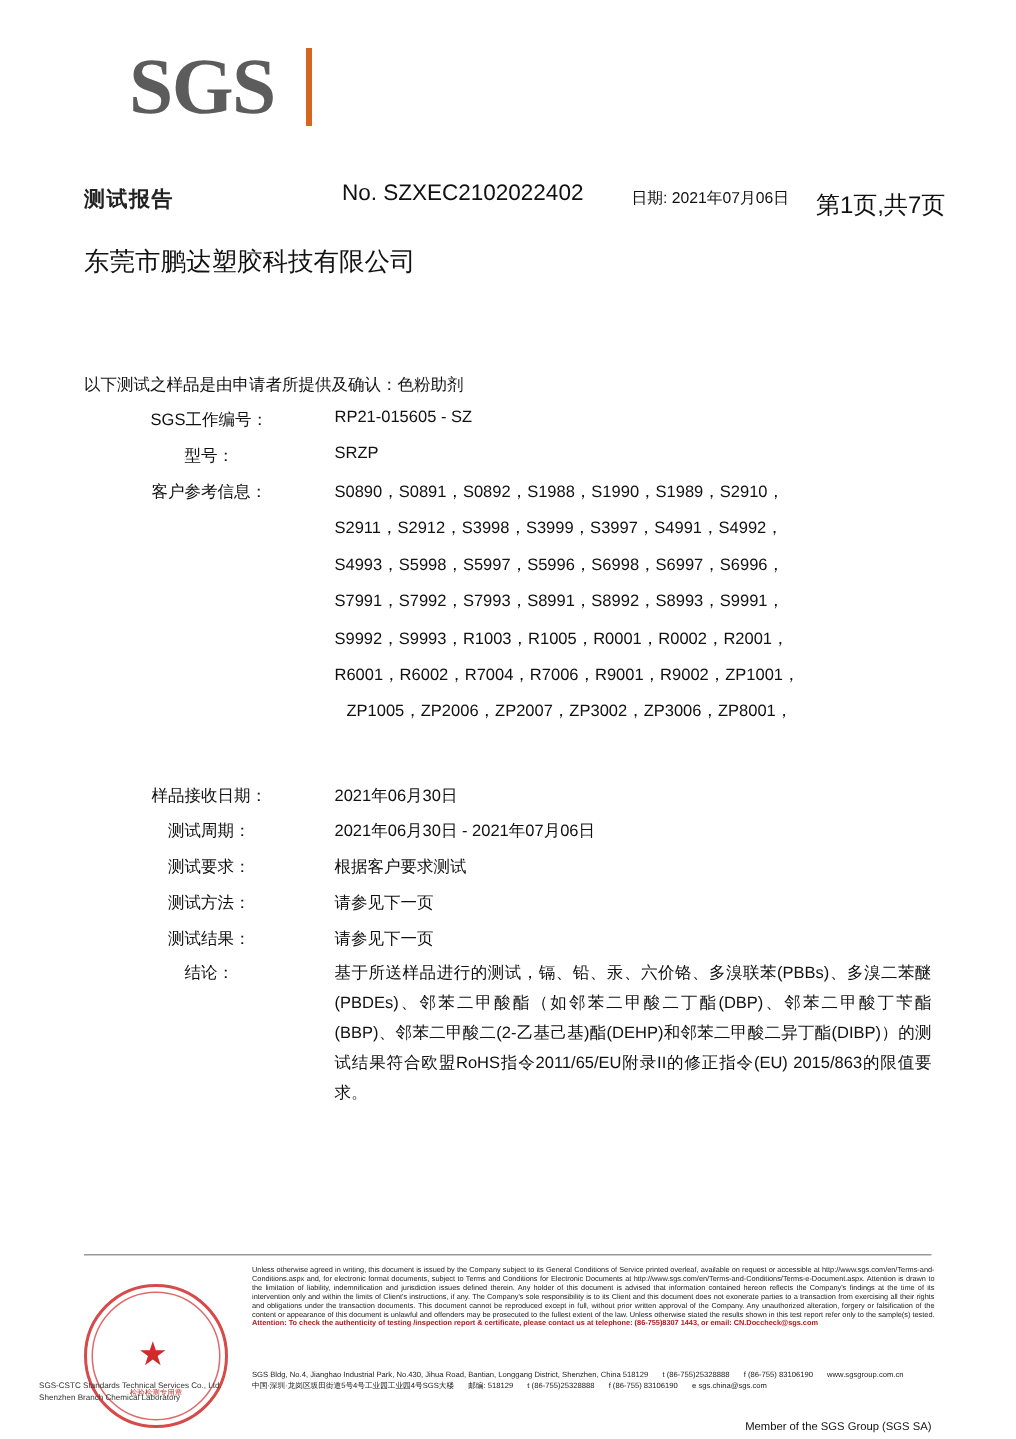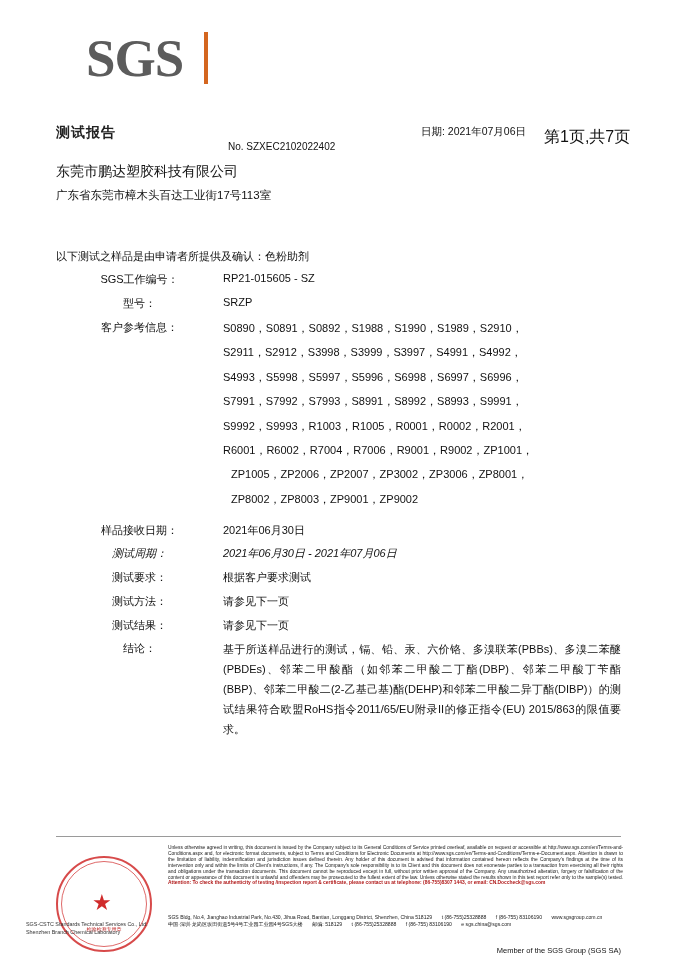--- a/index.html
+++ b/index.html
@@ -53,22 +53,22 @@
     left: 56px;
     top: 124px;
     font-size: 14px;
     font-weight: bold;
     color: #222;
     letter-spacing: 1px;
   }
   .report-no {
     position: absolute;
     left: 228px;
-    top: 141px;
-    font-size: 10px;
+    top: 120px;
+    font-size: 15px;
     color: #111;
   }
   .report-date {
     position: absolute;
     left: 421px;
     top: 125px;
     font-size: 10.5px;
     color: #111;
     text-align: right;
   }
@@ -78,21 +78,21 @@
     top: 127px;
     font-size: 16px;
     color: #111;
   }
 
   
   .company-name {
     position: absolute;
     left: 56px;
     top: 163px;
-    font-size: 14px;
+    font-size: 17px;
     color: #111;
   }
   .company-addr {
     position: absolute;
     left: 56px;
     top: 188px;
     font-size: 11.5px;
     color: #111;
   }
 
@@ -267,21 +267,20 @@
     <div class="logo-text">SGS</div>
     <div class="logo-bar"></div>
   </div>
 
   <div class="report-title">测试报告</div>
   <div class="report-no">No. SZXEC2102022402</div>
   <div class="report-date">日期: 2021年07月06日</div>
   <div class="report-page">第1页,共7页</div>
 
   <div class="company-name">东莞市鹏达塑胶科技有限公司</div>
-  <div class="company-addr">广东省东莞市樟木头百达工业街17号113室</div>
 
   <div class="intro-line">以下测试之样品是由申请者所提供及确认：色粉助剂</div>
 
   <div class="field" style="top:272px;">
     <span class="label">SGS工作编号：</span><span class="value">RP21-015605 - SZ</span>
   </div>
 
   <div class="field" style="top:296px;">
     <span class="label">型号：</span><span class="value">SRZP</span>
   </div>
@@ -291,28 +290,27 @@
   </div>
 
   <div class="ref-values">
     <div class="ref-line">S0890，S0891，S0892，S1988，S1990，S1989，S2910，</div>
     <div class="ref-line">S2911，S2912，S3998，S3999，S3997，S4991，S4992，</div>
     <div class="ref-line">S4993，S5998，S5997，S5996，S6998，S6997，S6996，</div>
     <div class="ref-line">S7991，S7992，S7993，S8991，S8992，S8993，S9991，</div>
     <div class="ref-line">S9992，S9993，R1003，R1005，R0001，R0002，R2001，</div>
     <div class="ref-line">R6001，R6002，R7004，R7006，R9001，R9002，ZP1001，</div>
     <div class="ref-line indent">ZP1005，ZP2006，ZP2007，ZP3002，ZP3006，ZP8001，</div>
-    <div class="ref-line indent">ZP8002，ZP8003，ZP9001，ZP9002</div>
   </div>
 
   <div class="field" style="top:523px;">
     <span class="label">样品接收日期：</span><span class="value">2021年06月30日</span>
   </div>
 
-  <div class="field" style="top:546px;font-style:italic;">
+  <div class="field" style="top:546px;">
     <span class="label">测试周期：</span><span class="value">2021年06月30日 - 2021年07月06日</span>
   </div>
 
   <div class="field" style="top:570px;">
     <span class="label">测试要求：</span><span class="value">根据客户要求测试</span>
   </div>
 
   <div class="field" style="top:618px;">
     <span class="label">测试结果：</span><span class="value">请参见下一页</span>
   </div>

